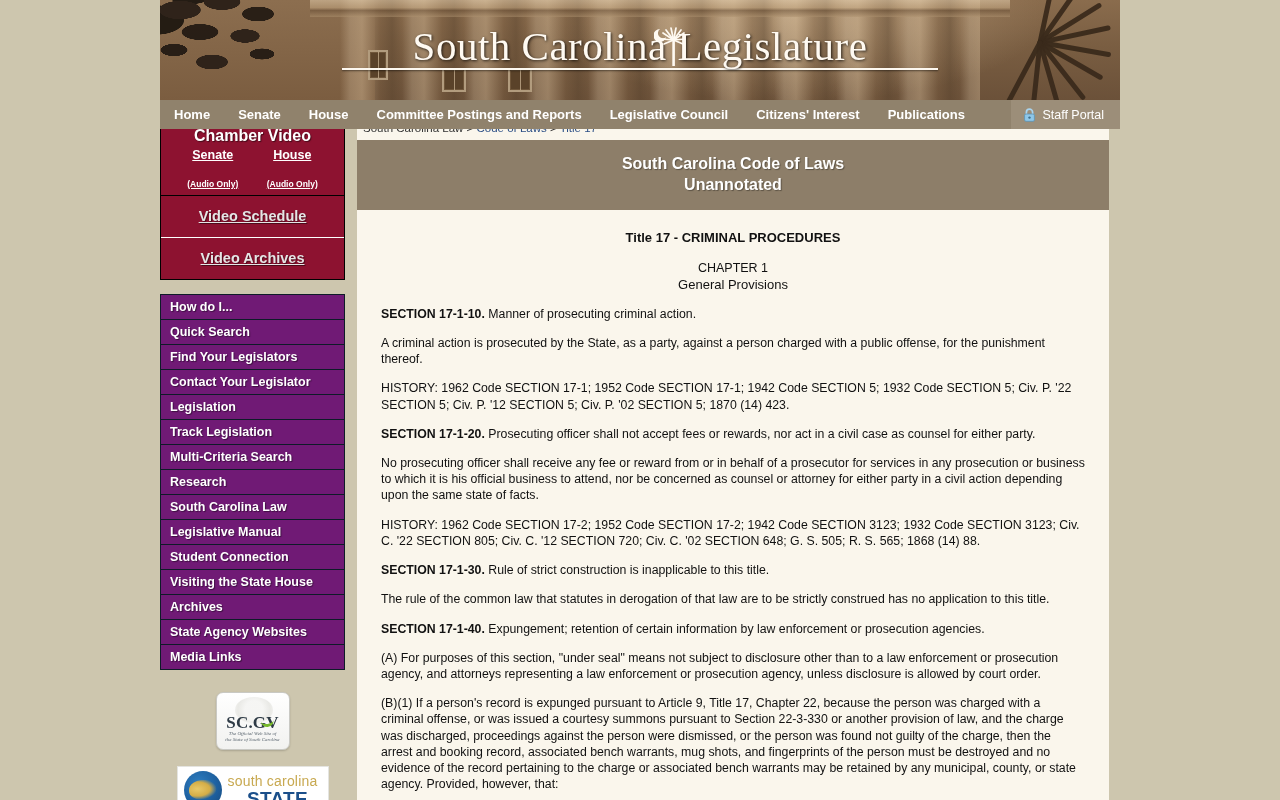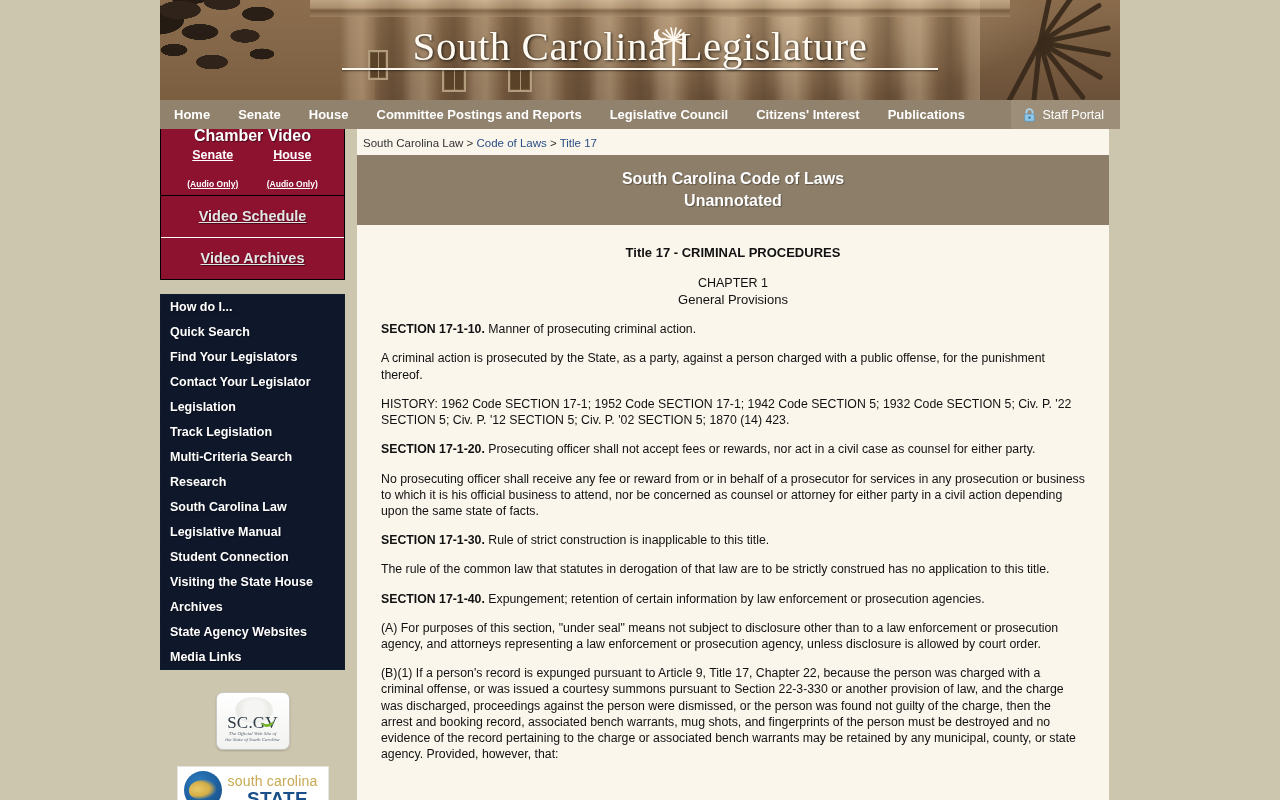--- a/index.html
+++ b/index.html
@@ -191,21 +191,21 @@
   }
   .cv-row a {
     color:#e5e5e5; font-size:14.5px; font-weight:bold; text-decoration: underline;
     cursor: pointer; text-shadow: 1px 1px 1px rgba(0,0,0,.45);
   }
   .cv-row.thin { border-top: 1px solid #ffffff; }
 
   
   .bluemenu { margin-top: 14px; border: 1px solid #0e1b28; }
   .bluemenu .mi {
-    background: #0f172a;
+    background: #701a75;
     border-bottom: 1px solid #0e1b28;
     color: #ffffff;
     font-size: 12.5px;
     font-weight: bold;
     padding: 5px 0 5px 9px;
     cursor: pointer;
     text-shadow: 1px 1px 1px rgba(0,0,0,.45);
   }
   .bluemenu .mi:last-child { border-bottom: none; }
 
@@ -218,21 +218,21 @@
     box-shadow: 0 1px 2px rgba(0,0,0,.18);
     position: relative; cursor: pointer;
   }
   .scgov .seal {
     position:absolute; left:18px; top:4px; width:38px; height:26px;
     border-radius:50%;
     background: radial-gradient(circle at 50% 50%, #f4f4f2 40%, #e6e6e2 70%, #f7f7f5 100%);
     opacity:.85;
   }
   .scgov .wm { position:absolute; left:0; right:0; top:20px; text-align:center;
-    font-family:"Liberation Serif", serif; font-size:17px; font-weight:normal; color:#2f3b46; letter-spacing:.2px;}
+    font-family:"Liberation Serif", serif; font-size:17px; font-weight:bold; color:#2f3b46; letter-spacing:.2px;}
   .scgov .swoosh { position:absolute; left:44px; top:26px; width:13px; height:8px;
     border-bottom: 3px solid #76b82a; border-radius: 0 0 12px 12px; transform: rotate(-8deg);}
   .scgov .sub { position:absolute; left:0; right:0; top:38px; text-align:center;
     font-family:"Liberation Serif", serif; font-size:5px; color:#5b6670; line-height:1.35; font-style: italic;}
   .sclib {
     display:block; margin: 12px auto 0; width: 152px; height: 46px;
     background: #ffffff; border: 1px solid #e4e4e0;
     position: relative; cursor: pointer;
   }
   .sclib .globe {
@@ -436,20 +436,21 @@
               <span class="tnum">Title 17</span><span> - </span><span>CRIMINAL PROCEDURES</span>
             </div>
             <div class="center chapter">CHAPTER 1</div>
             <div class="center chapter-name">General Provisions</div>
             <div id="body-paragraphs">
                 <p class="sec"><b>SECTION 17-1-10.</b><span> Manner of prosecuting criminal action.</span></p>
                 <p>A criminal action is prosecuted by the State, as a party, against a person charged with a public offense, for the punishment thereof.</p>
                 <p>HISTORY: 1962 Code SECTION 17-1; 1952 Code SECTION 17-1; 1942 Code SECTION 5; 1932 Code SECTION 5; Civ. P. '22 SECTION 5; Civ. P. '12 SECTION 5; Civ. P. '02 SECTION 5; 1870 (14) 423.</p>
                 <p class="sec"><b>SECTION 17-1-20.</b><span> Prosecuting officer shall not accept fees or rewards, nor act in a civil case as counsel for either party.</span></p>
                 <p>No prosecuting officer shall receive any fee or reward from or in behalf of a prosecutor for services in any prosecution or business to which it is his official business to attend, nor be concerned as counsel or attorney for either party in a civil action depending upon the same state of facts.</p>
+                <p>HISTORY: 1962 Code SECTION 17-2; 1952 Code SECTION 17-2; 1942 Code SECTION 3123; 1932 Code SECTION 3123; Civ. C. '22 SECTION 805; Civ. C. '12 SECTION 720; Civ. C. '02 SECTION 648; G. S. 505; R. S. 565; 1868 (14) 88.</p>
                 <p class="sec"><b>SECTION 17-1-30.</b><span> Rule of strict construction is inapplicable to this title.</span></p>
                 <p>The rule of the common law that statutes in derogation of that law are to be strictly construed has no application to this title.</p>
                 <p class="sec"><b>SECTION 17-1-40.</b><span> Expungement; retention of certain information by law enforcement or prosecution agencies.</span></p>
                 <p>(A) For purposes of this section, "under seal" means not subject to disclosure other than to a law enforcement or prosecution agency, and attorneys representing a law enforcement or prosecution agency, unless disclosure is allowed by court order.</p>
                 <p>(B)(1) If a person's record is expunged pursuant to Article 9, Title 17, Chapter 22, because the person was charged with a criminal offense, or was issued a courtesy summons pursuant to Section 22-3-330 or another provision of law, and the charge was discharged, proceedings against the person were dismissed, or the person was found not guilty of the charge, then the arrest and booking record, associated bench warrants, mug shots, and fingerprints of the person must be destroyed and no evidence of the record pertaining to the charge or associated bench warrants may be retained by any municipal, county, or state agency. Provided, however, that:</p>
               </div>
           </div>
 
         </div>
       </div>

